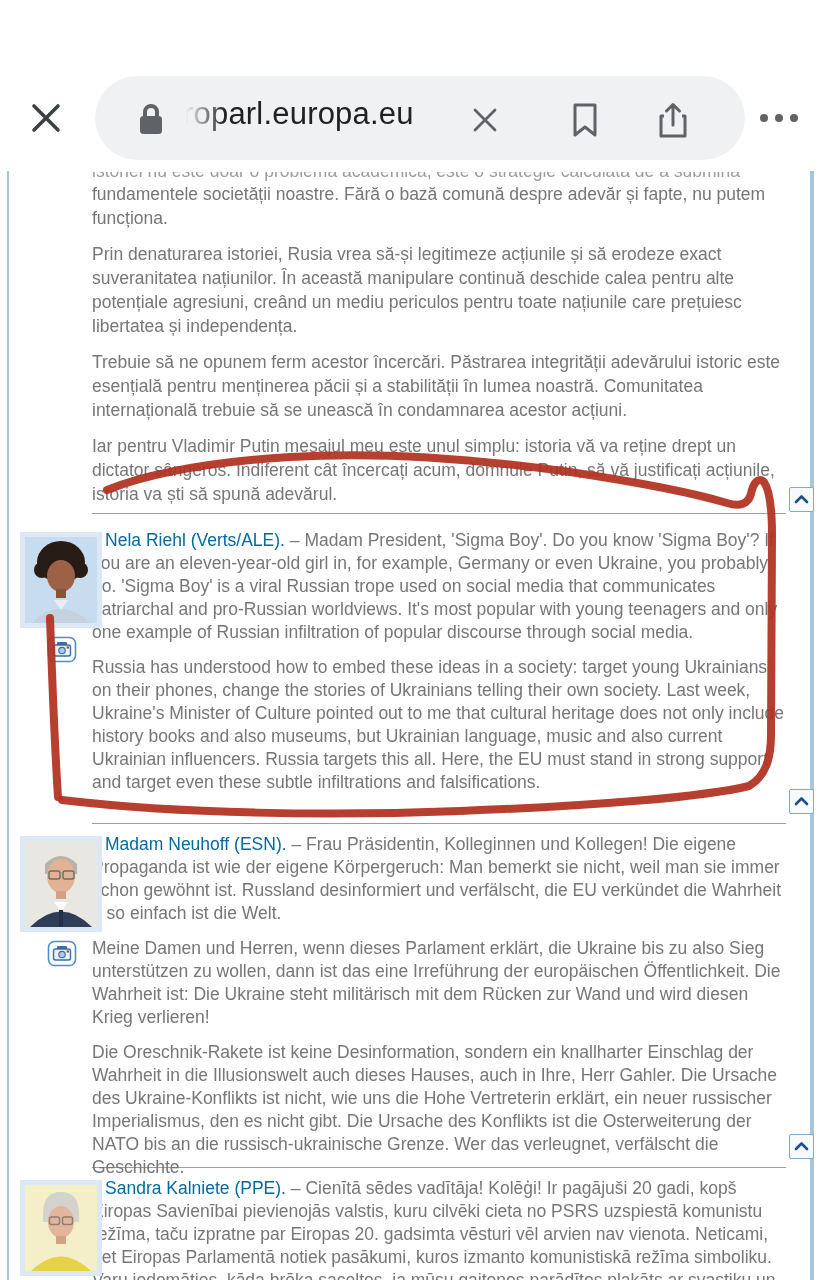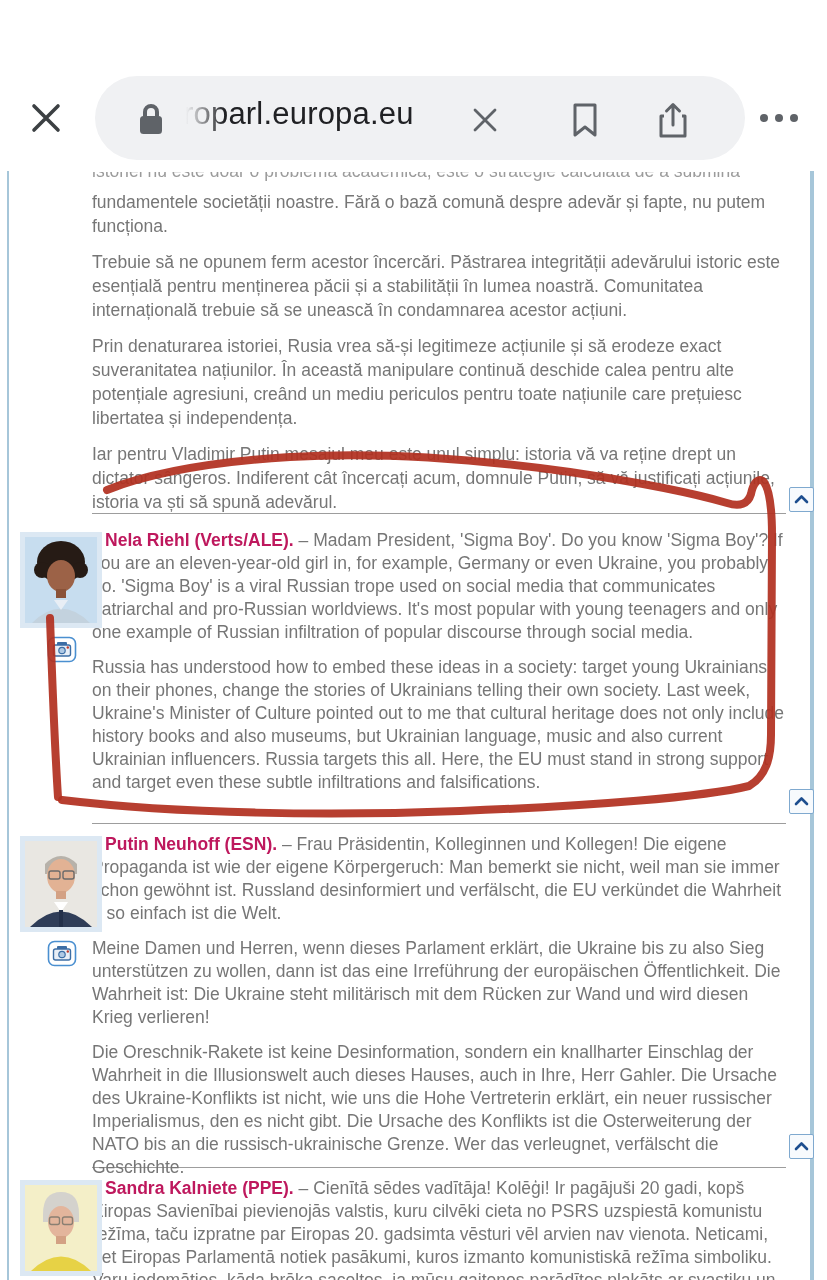--- a/index.html
+++ b/index.html
@@ -27,37 +27,37 @@
   .btn-share{left:556px;}
   .tb-menu{position:absolute;left:752px;top:98px;width:56px;height:40px;border:none;background:transparent;padding:0;cursor:pointer;}
   
   .page-border{position:absolute;top:171px;bottom:0;background:#a6c6d9;z-index:1;}
   .pb-left{left:7px;width:2px;}
   .pb-right{left:810px;width:4px;}
   
   .intro{position:absolute;top:172px;left:92px;width:697px;color:#767676;font-size:17.5px;line-height:24px;z-index:2;}
   .clip-line{height:10px;overflow:hidden;position:relative;color:#9b9b9b;}
   .clip-line p{margin:0;position:absolute;top:-13px;left:0;white-space:nowrap;}
-  .intro p.para{margin:8px 0 12px 0;}
+  .intro p.para{margin:0 0 12px 0;}
   .sep{position:absolute;left:92px;width:694px;height:1px;background:#9d9d9d;z-index:2;}
   .sep1{top:513px;} .sep2{top:823px;} .sep3{top:1167px;}
   .jump{
     position:absolute;left:789px;width:25px;height:25px;z-index:4;
     background:#f7fafd;border:1px solid #7fa9cf;border-radius:2px;padding:0;cursor:pointer;
   }
   .jump1{top:487px;} .jump2{top:789px;} .jump3{top:1134px;}
   .speech{position:absolute;left:20px;width:769px;z-index:2;}
   .sp1{top:529px;} .sp2{top:833px;} .sp3{top:1177px;}
   .avatar-col{position:absolute;left:0;top:3px;width:84px;text-align:center;}
   .avatar{display:block;width:82px;height:96px;background:#dce8f3;padding:0;border:none;cursor:pointer;}
   .cam-btn{display:inline-block;margin-top:8px;border:none;background:transparent;padding:0;cursor:pointer;}
   .speech-text{margin-left:72px;color:#767676;font-size:17.5px;line-height:23px;}
   .speech-text p{margin:0 0 12px 0;}
   .bullet{color:#c9561d;font-size:12px;margin-right:7px;vertical-align:2px;}
-  .speaker{color:#be185d;font-weight:bold;text-decoration:none;cursor:pointer;}
+  .speaker{color:#0369a1;font-weight:normal;text-decoration:none;cursor:pointer;}
   
   .annotation{position:absolute;top:0;left:0;z-index:10;pointer-events:none;}
 </style>
 </head>
 <body>
 
 <div class="screen">
 
   <div class="toolbar">
     <button class="tb-close" title="Close">
@@ -104,22 +104,22 @@
   </div>
 
   <div class="page-border pb-left"></div>
   <div class="page-border pb-right"></div>
 
   <div class="intro">
     <div class="clip-line">
       <p>istoriei nu este doar o problemă academică, este o strategie calculată de a submina</p>
     </div>
     <p class="para">fundamentele societății noastre. Fără o bază comună despre adevăr și fapte, nu putem funcționa.</p>
+    <p class="para">Prin denaturarea istoriei, Rusia vrea să-și legitimeze acțiunile și să erodeze exact suveranitatea națiunilor. În această manipulare continuă deschide calea pentru alte potențiale agresiuni, creând un mediu periculos pentru toate națiunile care prețuiesc libertatea și independența.</p>
     <p class="para">Trebuie să ne opunem ferm acestor încercări. Păstrarea integrității adevărului istoric este esențială pentru menținerea păcii și a stabilității în lumea noastră. Comunitatea internațională trebuie să se unească în condamnarea acestor acțiuni.</p>
-    <p class="para">Prin denaturarea istoriei, Rusia vrea să-și legitimeze acțiunile și să erodeze exact suveranitatea națiunilor. În această manipulare continuă deschide calea pentru alte potențiale agresiuni, creând un mediu periculos pentru toate națiunile care prețuiesc libertatea și independența.</p>
     <p class="para">Iar pentru Vladimir Putin mesajul meu este unul simplu: istoria vă va reține drept un dictator sângeros. Indiferent cât încercați acum, domnule Putin, să vă justificați acțiunile, istoria va ști să spună adevărul.</p>
   </div>
 
   <div class="sep sep1"></div>
   <div class="sep sep2"></div>
   <div class="sep sep3"></div>
 
   <button class="jump jump1" title="Top">
     <svg width="23" height="23" viewBox="0 0 23 23">
       <path d="M6 14 L11.5 8.5 L17 14" stroke="#1d4e8f" stroke-width="2.6" fill="none" stroke-linecap="round" stroke-linejoin="round"></path>
@@ -187,21 +187,21 @@
         <svg width="30" height="27" viewBox="0 0 30 27">
           <rect x="1.5" y="1.5" width="27" height="24" rx="6" fill="#ffffff" stroke="#4a8fd0" stroke-width="1.6"></rect>
           <rect x="10" y="6" width="10" height="4" rx="1" fill="#3c6ea5"></rect>
           <rect x="6.5" y="9" width="17" height="11" rx="2" fill="#e8eef6" stroke="#3c6ea5" stroke-width="1.4"></rect>
           <circle cx="15" cy="14.5" r="3.2" fill="#b0c9e4" stroke="#3c6ea5" stroke-width="1.2"></circle>
           <circle cx="20.8" cy="11.5" r="1.2" fill="#c0392b"></circle>
         </svg>
       </button>
     </div>
     <div class="speech-text">
-      <p><span class="bullet">▸</span><a class="speaker">Putin Neuhoff (ESN).</a> <span>– Frau Präsidentin, Kolleginnen und Kollegen! Die eigene Propaganda ist wie der eigene Körpergeruch: Man bemerkt sie nicht, weil man sie immer schon gewöhnt ist. Russland desinformiert und verfälscht, die EU verkündet die Wahrheit – so einfach ist die Welt.</span></p>
+      <p><span class="bullet">▸</span><a class="speaker">Madam Neuhoff (ESN).</a> <span>– Frau Präsidentin, Kolleginnen und Kollegen! Die eigene Propaganda ist wie der eigene Körpergeruch: Man bemerkt sie nicht, weil man sie immer schon gewöhnt ist. Russland desinformiert und verfälscht, die EU verkündet die Wahrheit – so einfach ist die Welt.</span></p>
       <p>Meine Damen und Herren, wenn dieses Parlament erklärt, die Ukraine bis zu also Sieg unterstützen zu wollen, dann ist das eine Irreführung der europäischen Öffentlichkeit. Die Wahrheit ist: Die Ukraine steht militärisch mit dem Rücken zur Wand und wird diesen Krieg verlieren!</p>
       <p>Die Oreschnik-Rakete ist keine Desinformation, sondern ein knallharter Einschlag der Wahrheit in die Illusionswelt auch dieses Hauses, auch in Ihre, Herr Gahler. Die Ursache des Ukraine-Konflikts ist nicht, wie uns die Hohe Vertreterin erklärt, ein neuer russischer Imperialismus, den es nicht gibt. Die Ursache des Konflikts ist die Osterweiterung der NATO bis an die russisch-ukrainische Grenze. Wer das verleugnet, verfälscht die Geschichte.</p>
     </div>
   </div>
 
   <div class="speech sp3">
     <div class="avatar-col">
       <span class="avatar">
         <svg width="82" height="96" viewBox="0 0 82 96">
           <rect width="82" height="96" fill="#dce8f3"></rect>

